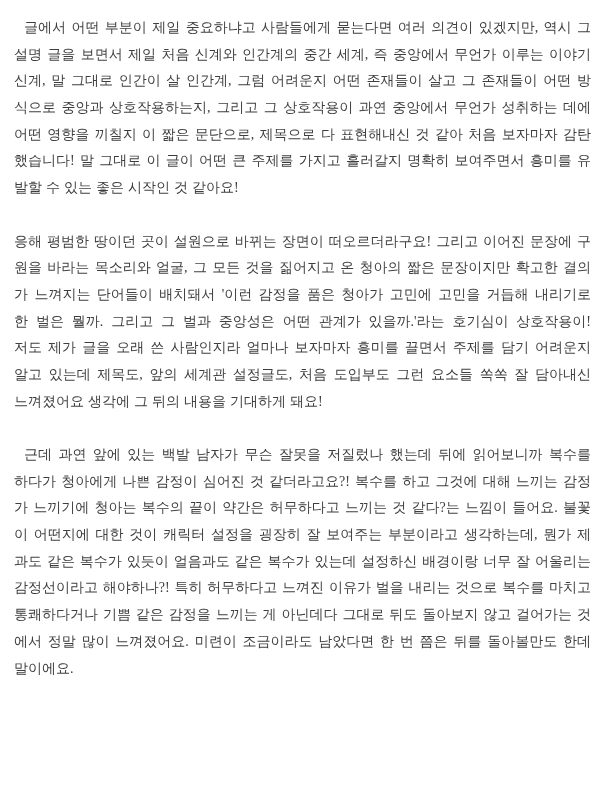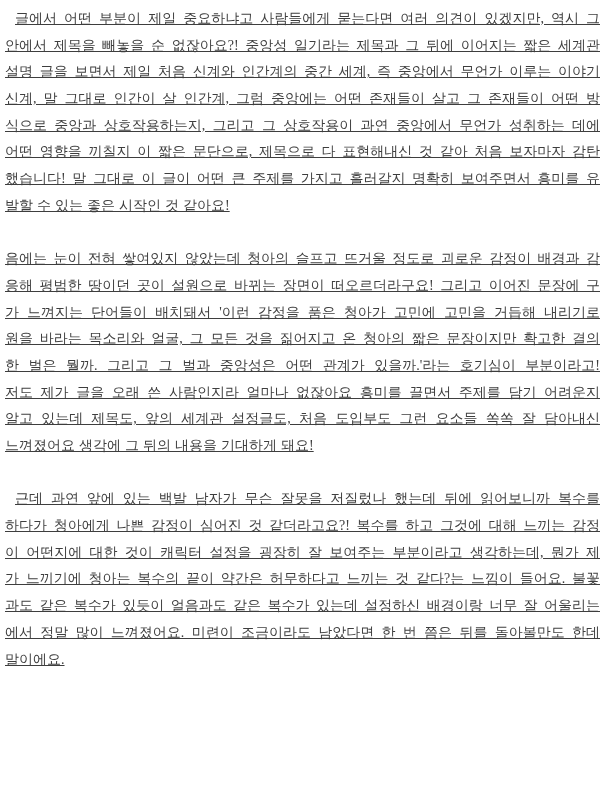--- a/index.html
+++ b/index.html
@@ -15,22 +15,21 @@
   .doc {
     box-sizing: border-box;
     width: 607px;
     padding: 6px 7px 0 5px;
     font-family: "Liberation Serif", "DejaVu Serif", serif;
     font-size: 14px;
     color: #3e3e3e;
     line-height: 26.7px;
   }
   .paragraph {
-    margin: 0;
-    text-decoration: underline;
+    margin: 9px;
   }
   .paragraph + .paragraph {
     margin-top: 26.7px;
   }
   .line {
     height: 26.7px;
     overflow: hidden;
     text-align: justify;
     text-align-last: justify;
     word-spacing: 0.5px;
@@ -42,40 +41,40 @@
   .line.last {
     text-align-last: left;
   }
 </style>
 </head>
 <body>
 
 <div class="doc" id="doc" style="color: rgb(62, 62, 62);">
     <div class="paragraph">
       <div class="line first">글에서 어떤 부분이 제일 중요하냐고 사람들에게 묻는다면 여러 의견이 있겠지만, 역시 그</div>
-      <div class="line">안에서 제목을 빼놓을 순 없잖아요?! 중앙성 일기라는 제목과 그 뒤에 이어지는 짧은 세계관</div>
       <div class="line">설명 글을 보면서 제일 처음 신계와 인간계의 중간 세계, 즉 중앙에서 무언가 이루는 이야기</div>
-      <div class="line">신계, 말 그대로 인간이 살 인간계, 그럼 중앙에는 어떤 존재들이 살고 그 존재들이 어떤 방</div>
+      <div class="line">신계, 말 그대로 인간이 살 인간계, 그럼 어려운지 어떤 존재들이 살고 그 존재들이 어떤 방</div>
       <div class="line">식으로 중앙과 상호작용하는지, 그리고 그 상호작용이 과연 중앙에서 무언가 성취하는 데에</div>
       <div class="line">어떤 영향을 끼칠지 이 짧은 문단으로, 제목으로 다 표현해내신 것 같아 처음 보자마자 감탄</div>
       <div class="line">했습니다! 말 그대로 이 글이 어떤 큰 주제를 가지고 흘러갈지 명확히 보여주면서 흥미를 유</div>
       <div class="line last">발할 수 있는 좋은 시작인 것 같아요!</div>
     </div>
     <div class="paragraph">
-      <div class="line">음에는 눈이 전혀 쌓여있지 않았는데 청아의 슬프고 뜨거울 정도로 괴로운 감정이 배경과 감</div>
       <div class="line">응해 평범한 땅이던 곳이 설원으로 바뀌는 장면이 떠오르더라구요! 그리고 이어진 문장에 구</div>
+      <div class="line">원을 바라는 목소리와 얼굴, 그 모든 것을 짊어지고 온 청아의 짧은 문장이지만 확고한 결의</div>
       <div class="line">가 느껴지는 단어들이 배치돼서 '이런 감정을 품은 청아가 고민에 고민을 거듭해 내리기로</div>
-      <div class="line">원을 바라는 목소리와 얼굴, 그 모든 것을 짊어지고 온 청아의 짧은 문장이지만 확고한 결의</div>
-      <div class="line">한 벌은 뭘까. 그리고 그 벌과 중앙성은 어떤 관계가 있을까.'라는 호기심이 부분이라고!</div>
-      <div class="line">저도 제가 글을 오래 쓴 사람인지라 얼마나 없잖아요 흥미를 끌면서 주제를 담기 어려운지</div>
+      <div class="line">한 벌은 뭘까. 그리고 그 벌과 중앙성은 어떤 관계가 있을까.'라는 호기심이 상호작용이!</div>
+      <div class="line">저도 제가 글을 오래 쓴 사람인지라 얼마나 보자마자 흥미를 끌면서 주제를 담기 어려운지</div>
       <div class="line">알고 있는데 제목도, 앞의 세계관 설정글도, 처음 도입부도 그런 요소들 쏙쏙 잘 담아내신</div>
       <div class="line last">느껴졌어요 생각에 그 뒤의 내용을 기대하게 돼요!</div>
     </div>
     <div class="paragraph">
       <div class="line first">근데 과연 앞에 있는 백발 남자가 무슨 잘못을 저질렀나 했는데 뒤에 읽어보니까 복수를</div>
       <div class="line">하다가 청아에게 나쁜 감정이 심어진 것 같더라고요?! 복수를 하고 그것에 대해 느끼는 감정</div>
+      <div class="line">가 느끼기에 청아는 복수의 끝이 약간은 허무하다고 느끼는 것 같다?는 느낌이 들어요. 불꽃</div>
       <div class="line">이 어떤지에 대한 것이 캐릭터 설정을 굉장히 잘 보여주는 부분이라고 생각하는데, 뭔가 제</div>
-      <div class="line">가 느끼기에 청아는 복수의 끝이 약간은 허무하다고 느끼는 것 같다?는 느낌이 들어요. 불꽃</div>
       <div class="line">과도 같은 복수가 있듯이 얼음과도 같은 복수가 있는데 설정하신 배경이랑 너무 잘 어울리는</div>
+      <div class="line">감정선이라고 해야하나?! 특히 허무하다고 느껴진 이유가 벌을 내리는 것으로 복수를 마치고</div>
+      <div class="line">통쾌하다거나 기쁨 같은 감정을 느끼는 게 아닌데다 그대로 뒤도 돌아보지 않고 걸어가는 것</div>
       <div class="line">에서 정말 많이 느껴졌어요. 미련이 조금이라도 남았다면 한 번 쯤은 뒤를 돌아볼만도 한데</div>
       <div class="line last">말이에요.</div>
     </div>
   </div>
 
 </body></html>

